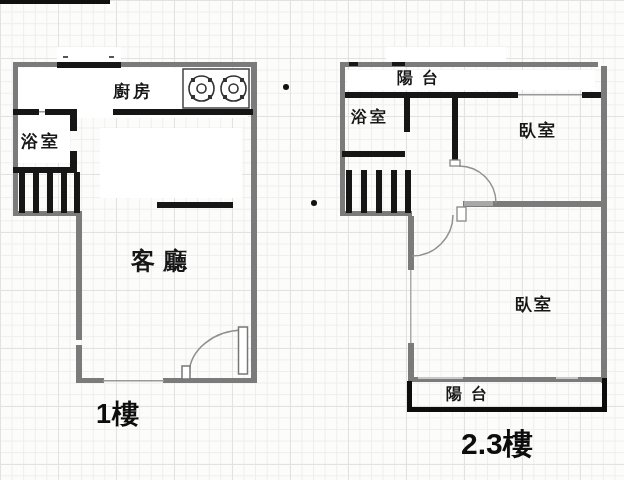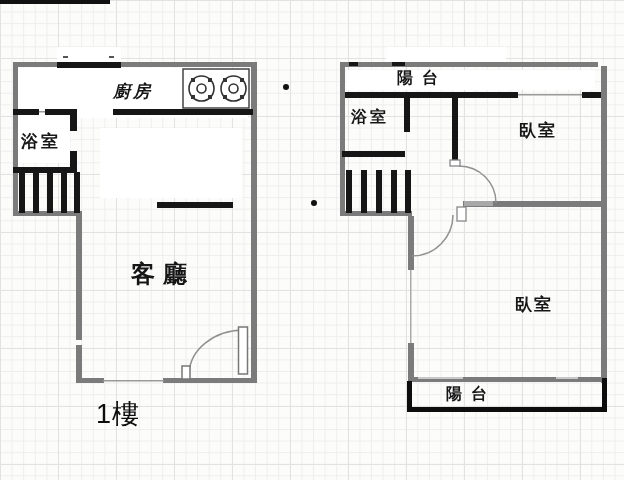--- a/index.html
+++ b/index.html
@@ -13,27 +13,27 @@
       linear-gradient(90deg, #eeeeee 1px, transparent 1px);
     background-size:58px 58px,58px 58px,11.6px 11.6px,11.6px 11.6px;
     font-family:"Liberation Serif", serif;
   }
   #plan-svg{position:absolute;left:0;top:0;}
   .room-label{
     position:absolute;color:#161616;font-weight:700;line-height:1;
     white-space:nowrap;font-family:"Liberation Serif","DejaVu Serif",serif;
   }
   .floor-label{
-    position:absolute;color:#0d0d0d;font-weight:400;line-height:1;
+    position:absolute;color:#0d0d0d;font-weight:700;line-height:1;
     white-space:nowrap;font-family:"Liberation Sans","DejaVu Sans",sans-serif;
   }
-  .k-kitchen {left:113px;top:83px; font-size:17px;letter-spacing:3px;font-style:italic;}
+  .k-kitchen {left:113px;top:83px; font-size:17px;letter-spacing:3px;}
   .k-bath1   {left:21px; top:133px;font-size:17px;letter-spacing:3px;}
   .k-dining  {left:162px;top:138px;font-size:22px;letter-spacing:7px;}
-  .k-living  {left:131px;top:262px;font-size:24px;letter-spacing:8px;}
+  .k-living  {left:131px;top:249px;font-size:24px;letter-spacing:8px;}
   .k-f1      {left:96px; top:401px;font-size:27px;letter-spacing:1px;}
   .k-balc-t  {left:397px;top:70px; font-size:16px;letter-spacing:9px;}
   .k-bath2   {left:351px;top:109px;font-size:16px;letter-spacing:3px;}
   .k-bed-u   {left:519px;top:122px;font-size:17px;letter-spacing:2px;}
   .k-bed-l   {left:515px;top:296px;font-size:17px;letter-spacing:2px;}
   .k-balc-b  {left:446px;top:386px;font-size:16px;letter-spacing:9px;}
   .k-f23     {left:461px;top:429px;font-size:30px;letter-spacing:0px;}
 </style>
 </head>
 <body>
@@ -173,14 +173,15 @@
   <div class="room-label k-kitchen">廚房</div>
   <div class="room-label k-bath1">浴室</div>
   <div class="room-label k-living">客廳</div>
   <div class="floor-label k-f1">1樓</div>
 
   <div class="room-label k-balc-t">陽台</div>
   <div class="room-label k-bath2">浴室</div>
   <div class="room-label k-bed-u">臥室</div>
   <div class="room-label k-bed-l">臥室</div>
   <div class="room-label k-balc-b">陽台</div>
+  <div class="floor-label k-f23">2.3樓</div>
 
 </div>
 
 </body></html>

